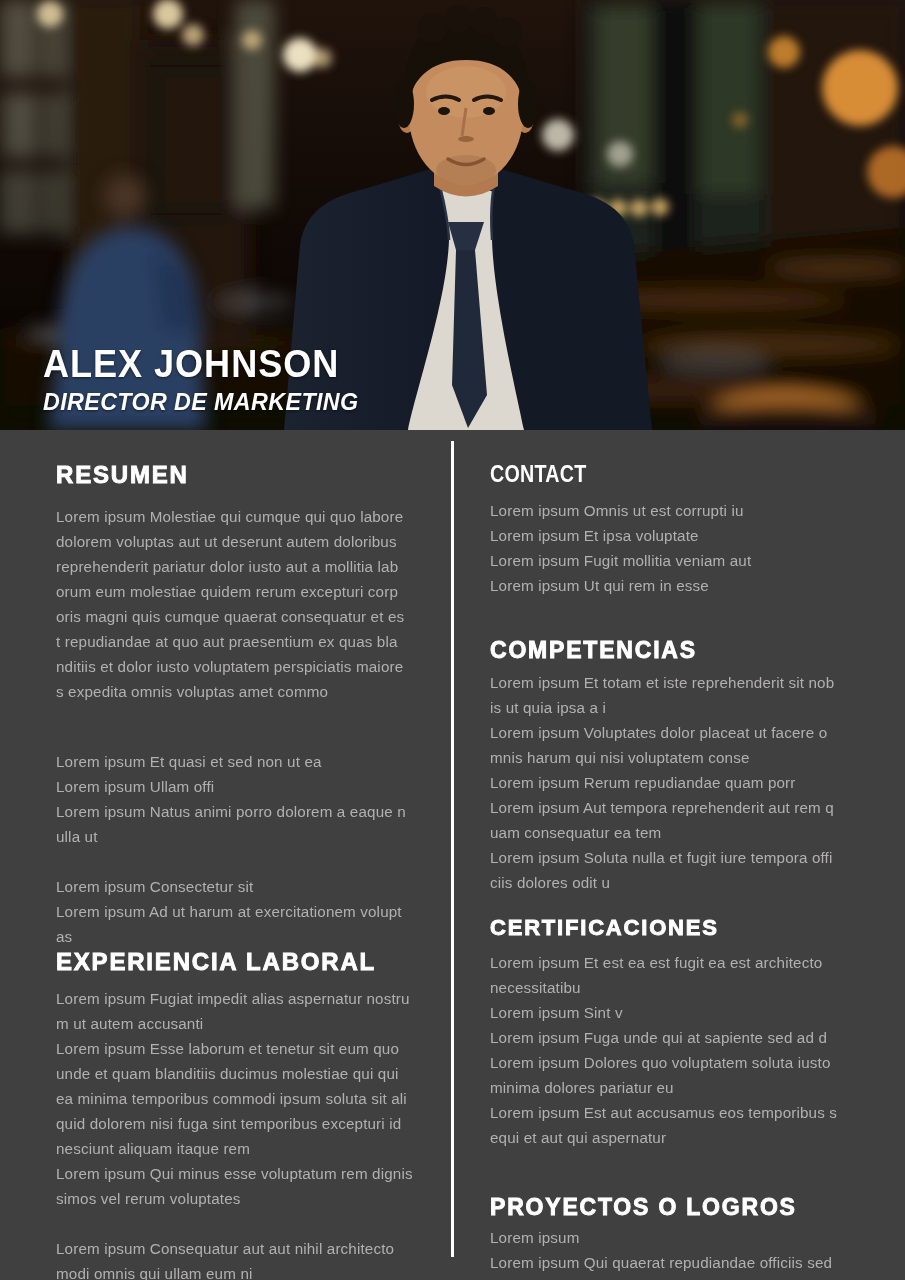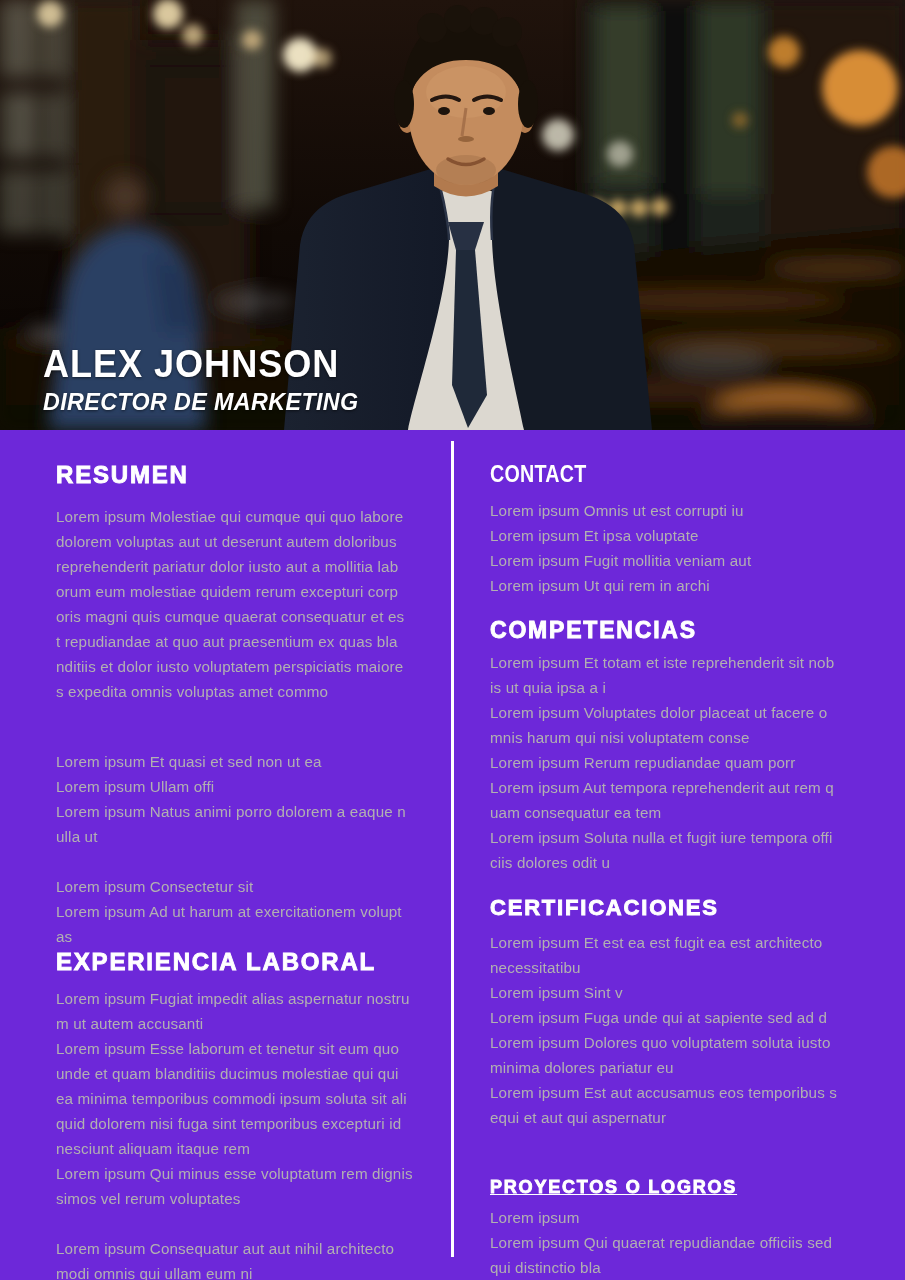--- a/index.html
+++ b/index.html
@@ -1,20 +1,20 @@
 <!DOCTYPE html>
 <html><head>
 <meta charset="utf-8">
 <title>Resume</title>
 <style>
   html,body{margin:0;padding:0;background:#1a1a1a;}
   .page{
     position:relative;
     width:905px;height:1280px;
-    background:#6d28d9;
+    background:#404040;
     overflow:hidden;
     font-family:"Liberation Sans", sans-serif;
   }
   
   .hero{position:absolute;left:0;top:0;width:905px;height:430px;overflow:hidden;}
   .hero svg{display:block;}
   .hero-text{position:absolute;left:43px;top:344px;color:#ffffff;}
   .hero-name{
     margin:0;font-size:38px;line-height:40px;font-weight:bold;
     letter-spacing:1px;transform:scaleX(.95);transform-origin:left center;
@@ -41,21 +41,21 @@
   }
   .body{
     margin:0;font-size:15.2px;line-height:25px;letter-spacing:.15px;
     color:#b2b0b1;white-space:pre;
   }
   
   .sec-resumen .body{margin-top:17px;}
   .sec-educacion{margin-top:45px;}   .sec-educacion .body{margin-top:8px;}
   .sec-experiencia{} .sec-experiencia .body{margin-top:12px;}
   .sec-contact .body{margin-top:12px;}
-  .sec-competencias{margin-top:20px;}    .sec-competencias .body{margin-top:7px;}
+  .sec-competencias{margin-top:40px;}    .sec-competencias .body{margin-top:7px;}
   .sec-certificaciones{margin-top:20px;} .sec-certificaciones .body{margin-top:10px;}
   .sec-proyectos{margin-top:45px;}       .sec-proyectos .body{margin-top:5px;}
   .sec-idiomas{margin-top:6px;}         .sec-idiomas .body{margin-top:8px;}
 </style>
 </head>
 <body>
 
 <div class="page">
 
   <div class="hero">
@@ -245,21 +245,21 @@
 deleniti reicien</p>
     </div>
   </section>
 
   <section class="col col-right">
     <div class="sec sec-contact">
       <h2 class="h-cond">CONTACT</h2>
       <p class="body">Lorem ipsum Omnis ut est corrupti iu
 Lorem ipsum Et ipsa voluptate
 Lorem ipsum Fugit mollitia veniam aut
-Lorem ipsum Ut qui rem in archi</p>
+Lorem ipsum Ut qui rem in esse</p>
     </div>
     <div class="sec sec-competencias">
       <h2 class="h-wide" style="font-size:23px;">COMPETENCIAS</h2>
       <p class="body">Lorem ipsum Et totam et iste reprehenderit sit nob
 is ut quia ipsa a i
 Lorem ipsum Voluptates dolor placeat ut facere o
 mnis harum qui nisi voluptatem conse
 Lorem ipsum Rerum repudiandae quam porr
 Lorem ipsum Aut tempora reprehenderit aut rem q
 uam consequatur ea tem
@@ -271,21 +271,21 @@
       <p class="body">Lorem ipsum Et est ea est fugit ea est architecto
 necessitatibu
 Lorem ipsum Sint v
 Lorem ipsum Fuga unde qui at sapiente sed ad d
 Lorem ipsum Dolores quo voluptatem soluta iusto
 minima dolores pariatur eu
 Lorem ipsum Est aut accusamus eos temporibus s
 equi et aut qui aspernatur</p>
     </div>
     <div class="sec sec-proyectos">
-      <h2 class="h-wide" style="font-size:18px;text-decoration:underline;">PROYECTOS O LOGROS</h2>
+      <h2 class="h-wide" style="font-size:23px;">PROYECTOS O LOGROS</h2>
       <p class="body">Lorem ipsum
 Lorem ipsum Qui quaerat repudiandae officiis sed
 qui distinctio bla
 Lorem ipsum
 Lorem ipsum Dolor accusantium occaecati vitae de
 serunt non asperiores illum suscipit reiciendis nobis
 mi</p>
     </div>
     <div class="sec sec-idiomas">
       <h2 class="h-wide" style="font-size:23px;">IDIOMAS</h2>

